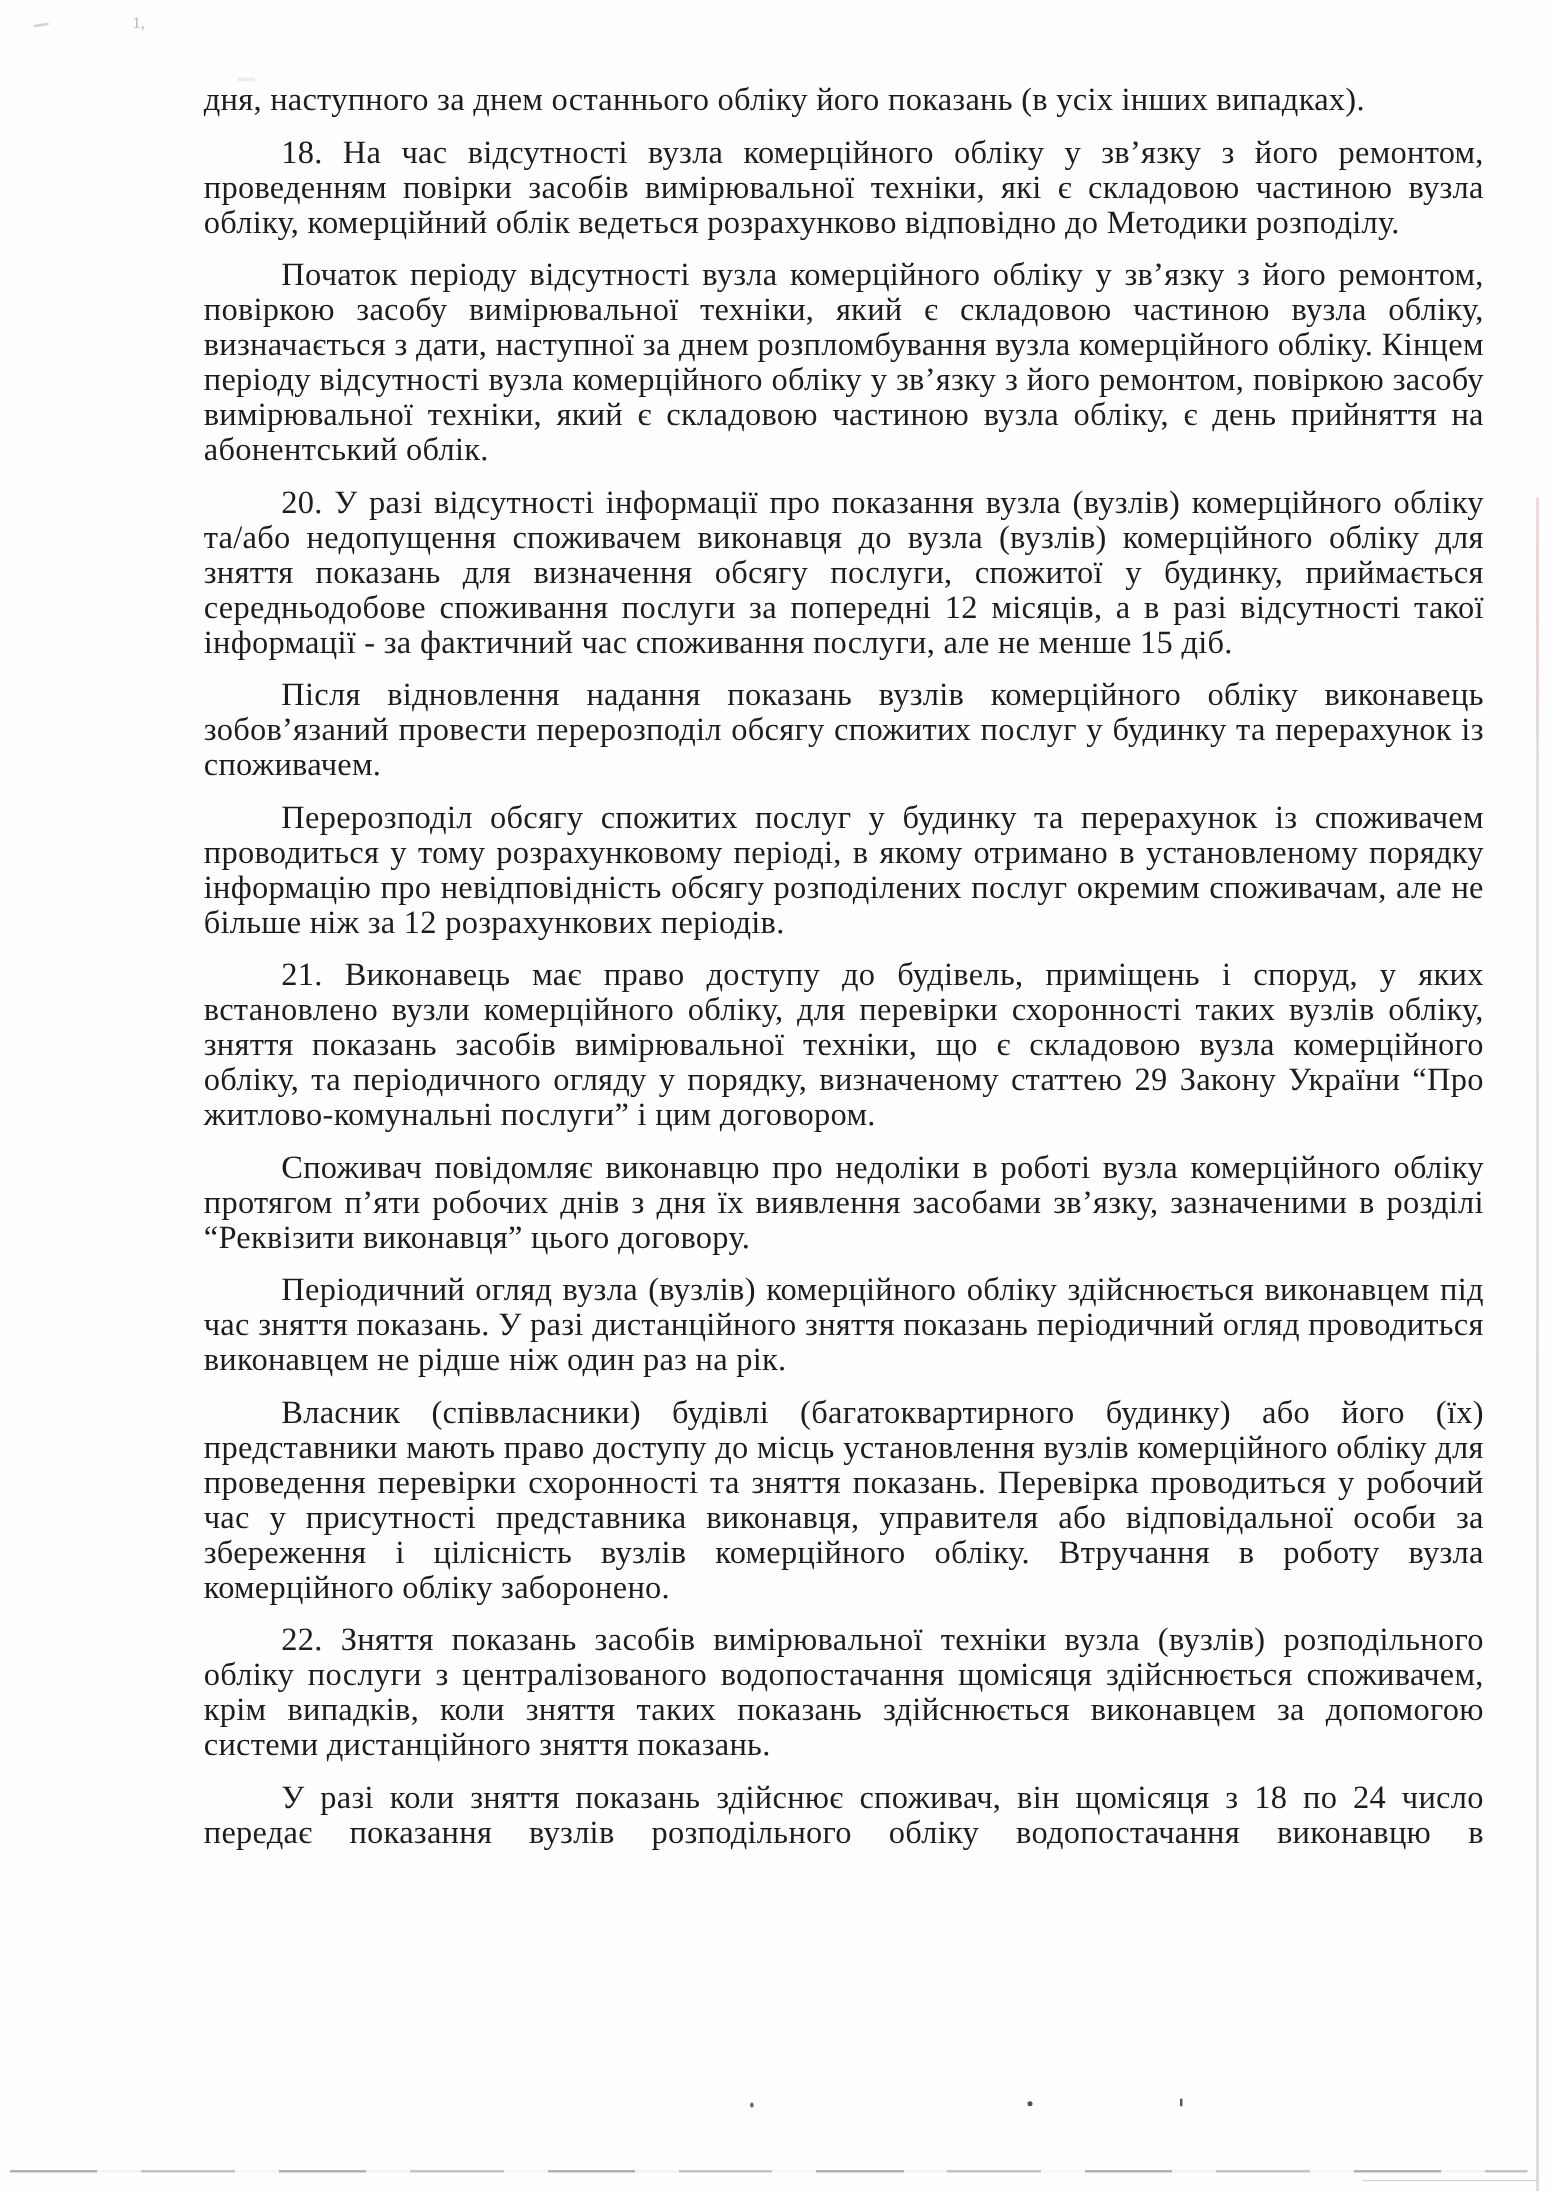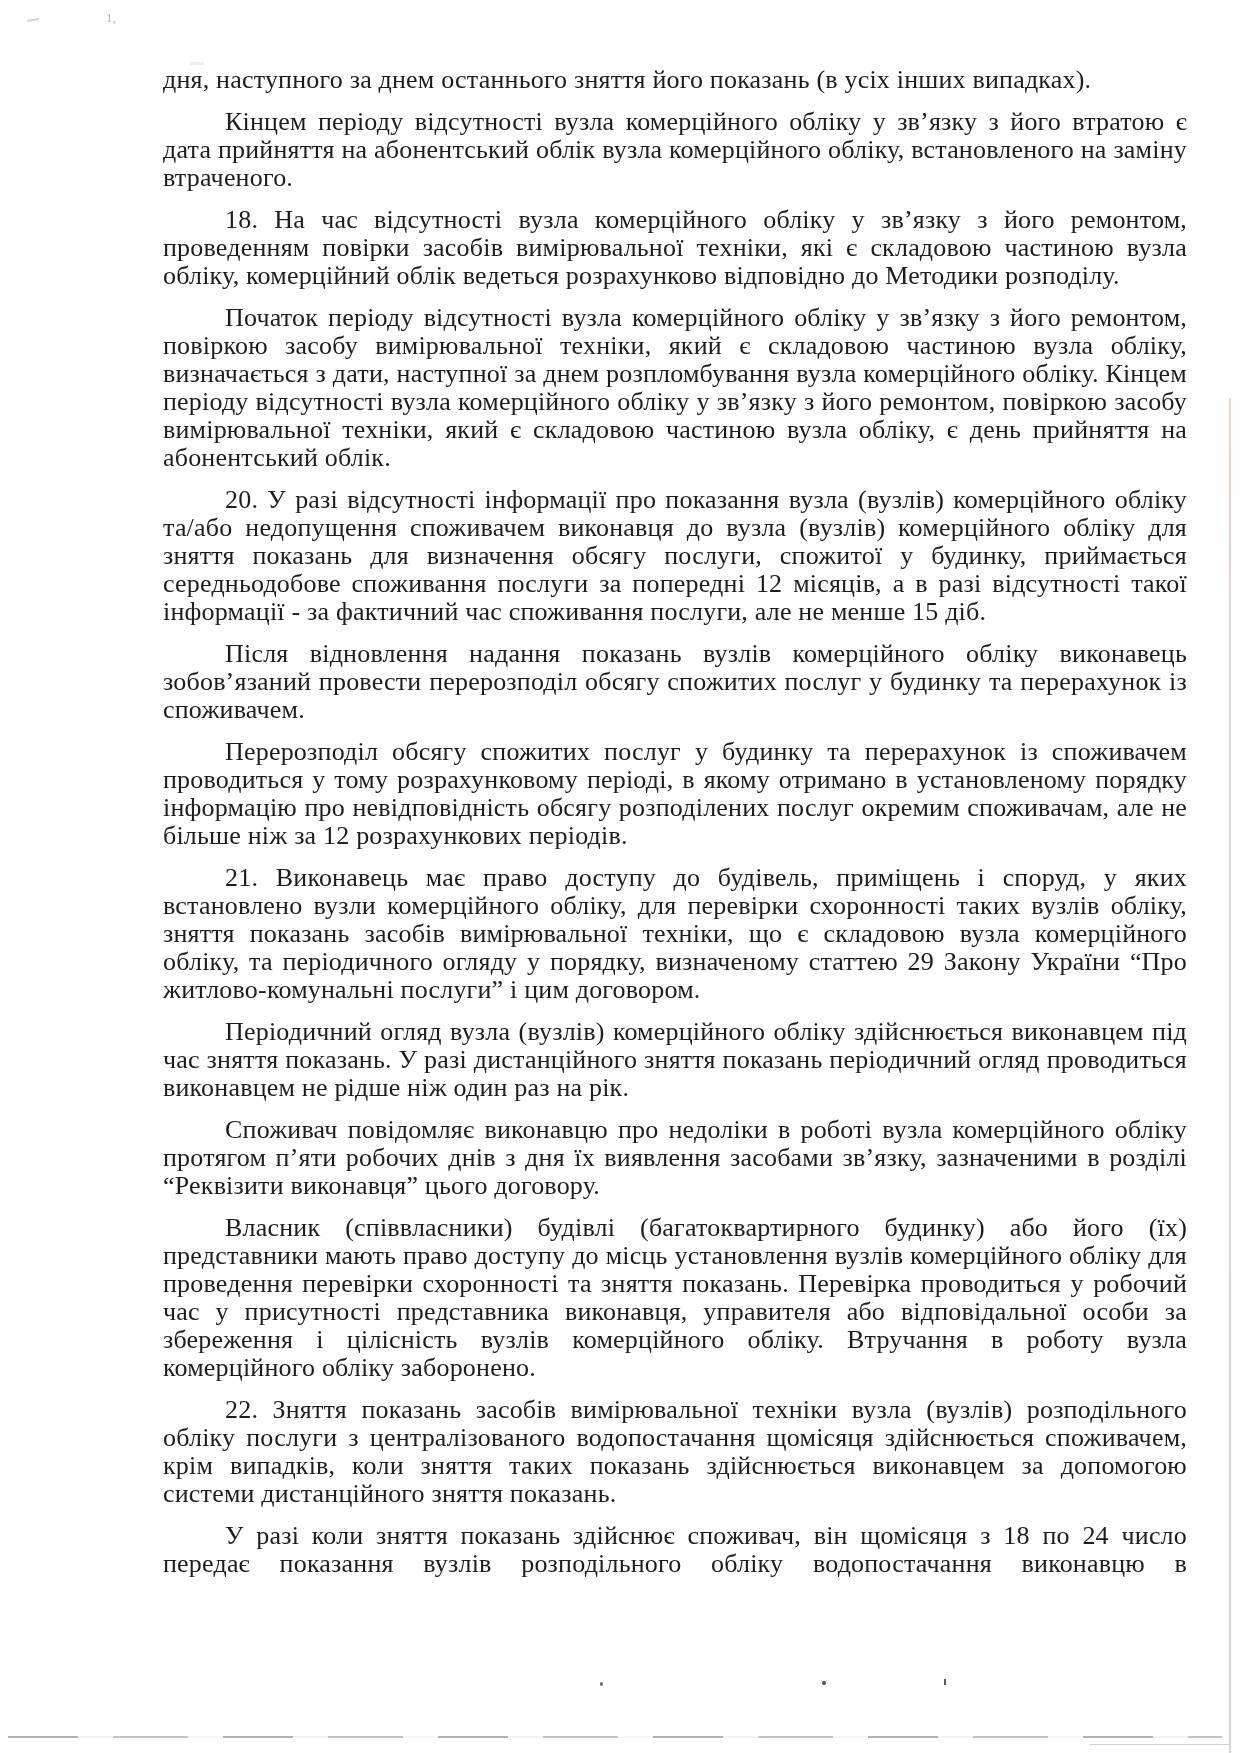--- a/index.html
+++ b/index.html
@@ -132,30 +132,29 @@
 </head>
 <body>
 
 <div class="page">
 
   <div class="mark-topleft-a"></div>
   <div class="mark-topleft-b">1,</div>
   <div class="faint-smudge"></div>
 
   <div class="text-block">
-    <p class="no-indent">дня, наступного за днем останнього зняття його показань (в усіх інших випадках).</p>
-    <p>Кінцем періоду відсутності вузла комерційного обліку у зв’язку з його втратою є дата прийняття на абонентський облік вузла комерційного обліку, встановленого на заміну втраченого.</p>
+    <p class="no-indent">дня, наступного за днем останнього обліку його показань (в усіх інших випадках).</p>
     <p>18. На час відсутності вузла комерційного обліку у зв’язку з його ремонтом, проведенням повірки засобів вимірювальної техніки, які є складовою частиною вузла обліку, комерційний облік ведеться розрахунково відповідно до Методики розподілу.</p>
     <p>Початок періоду відсутності вузла комерційного обліку у зв’язку з його ремонтом, повіркою засобу вимірювальної техніки, який є складовою частиною вузла обліку, визначається з дати, наступної за днем розпломбування вузла комерційного обліку. Кінцем періоду відсутності вузла комерційного обліку у зв’язку з його ремонтом, повіркою засобу вимірювальної техніки, який є складовою частиною вузла обліку, є день прийняття на абонентський облік.</p>
     <p>20. У разі відсутності інформації про показання вузла (вузлів) комерційного обліку та/або недопущення споживачем виконавця до вузла (вузлів) комерційного обліку для зняття показань для визначення обсягу послуги, спожитої у будинку, приймається середньодобове споживання послуги за попередні 12 місяців, а в разі відсутності такої інформації - за фактичний час споживання послуги, але не менше 15 діб.</p>
     <p>Після відновлення надання показань вузлів комерційного обліку виконавець зобов’язаний провести перерозподіл обсягу спожитих послуг у будинку та перерахунок із споживачем.</p>
     <p>Перерозподіл обсягу спожитих послуг у будинку та перерахунок із споживачем проводиться у тому розрахунковому періоді, в якому отримано в установленому порядку інформацію про невідповідність обсягу розподілених послуг окремим споживачам, але не більше ніж за 12 розрахункових періодів.</p>
     <p>21. Виконавець має право доступу до будівель, приміщень і споруд, у яких встановлено вузли комерційного обліку, для перевірки схоронності таких вузлів обліку, зняття показань засобів вимірювальної техніки, що є складовою вузла комерційного обліку, та періодичного огляду у порядку, визначеному статтею 29 Закону України “Про житлово-комунальні послуги” і цим договором.</p>
+    <p>Споживач повідомляє виконавцю про недоліки в роботі вузла комерційного обліку протягом п’яти робочих днів з дня їх виявлення засобами зв’язку, зазначеними в розділі “Реквізити виконавця” цього договору.</p>
     <p>Періодичний огляд вузла (вузлів) комерційного обліку здійснюється виконавцем під час зняття показань. У разі дистанційного зняття показань періодичний огляд проводиться виконавцем не рідше ніж один раз на рік.</p>
-    <p>Споживач повідомляє виконавцю про недоліки в роботі вузла комерційного обліку протягом п’яти робочих днів з дня їх виявлення засобами зв’язку, зазначеними в розділі “Реквізити виконавця” цього договору.</p>
     <p>Власник (співвласники) будівлі (багатоквартирного будинку) або його (їх) представники мають право доступу до місць установлення вузлів комерційного обліку для проведення перевірки схоронності та зняття показань. Перевірка проводиться у робочий час у присутності представника виконавця, управителя або відповідальної особи за збереження і цілісність вузлів комерційного обліку. Втручання в роботу вузла комерційного обліку заборонено.</p>
     <p>22. Зняття показань засобів вимірювальної техніки вузла (вузлів) розподільного обліку послуги з централізованого водопостачання щомісяця здійснюється споживачем, крім випадків, коли зняття таких показань здійснюється виконавцем за допомогою системи дистанційного зняття показань.</p>
     <p class="justify-last">У разі коли зняття показань здійснює споживач, він щомісяця з 18 по 24 число передає показання вузлів розподільного обліку водопостачання виконавцю в</p>
   </div>
 
   <div class="right-edge-line"></div>
   <div class="bottom-scan-line"></div>
   <div class="bottom-scan-line-right"></div>
   <div class="speck-1"></div>
   <div class="speck-2"></div>

